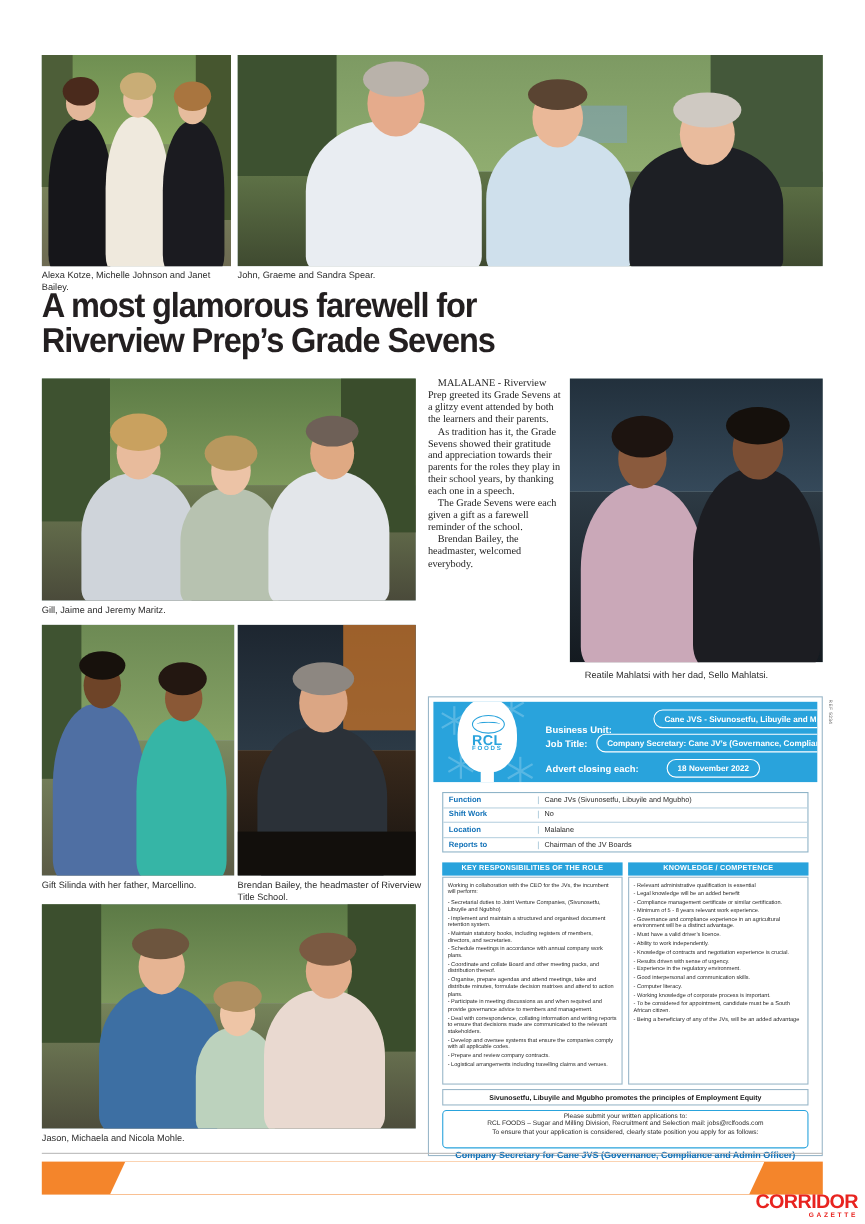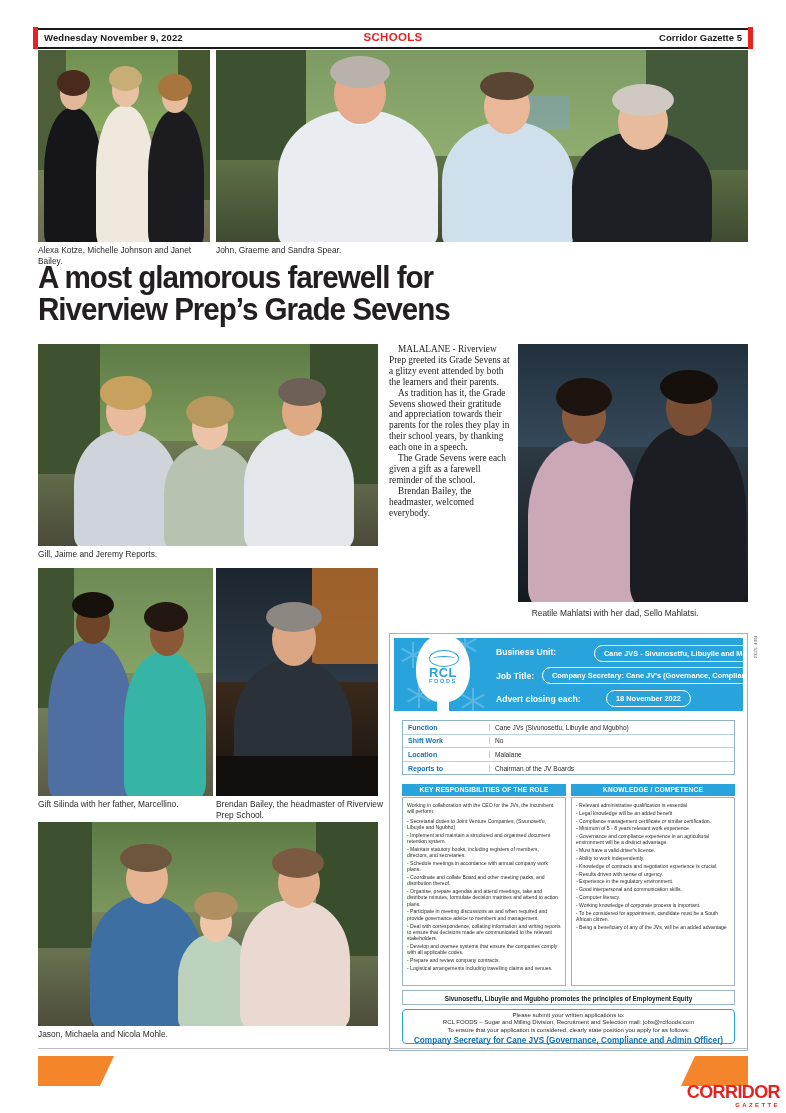--- a/index.html
+++ b/index.html
@@ -74,48 +74,39 @@
   .colhead{position:absolute;height:12px;background:#29a3dc;color:#fff;
     font-size:6.6px;font-weight:bold;text-align:center;line-height:12px;letter-spacing:.2px;}
   .colbox{position:absolute;border:1px solid #9ab7c9;box-sizing:border-box;padding:4px 4px 3px 4px;overflow:hidden;}
   .colbox p{margin:0 0 1.5px 0;font-size:5.1px;line-height:6.3px;color:#2b2b2b;}
 
   .eq{position:absolute;left:8px;top:352px;width:333px;height:15px;border:1px solid #9ab7c9;
     box-sizing:border-box;text-align:center;font-size:6.4px;font-weight:bold;color:#1a1a1a;line-height:15px;}
   .apply{position:absolute;left:8px;top:371px;width:333px;height:35px;border:1.2px solid #29a3dc;
     border-radius:4px;box-sizing:border-box;text-align:center;padding-top:2px;}
   .apply p{margin:0;font-size:6px;line-height:7.4px;color:#2b2b2b;}
-  .apply .big{font-size:8.2px;font-weight:bold;color:#1272b8;line-height:11px;margin-top:1px;}
+  .apply .big{font-size:8.2px;font-weight:bold;color:#1272b8;line-height:11px;margin-top:11px;}
   .vcode{position:absolute;left:749px;top:636px;width:9px;height:56px;
     font-size:4.3px;color:#555;writing-mode:vertical-rl;letter-spacing:.4px;}
 
   
   .footbar{position:absolute;left:38px;top:1056px;width:710px;height:30px;background:#f4852b;}
   .foot-wedge{position:absolute;left:62px;top:0;width:595px;height:30px;background:#ffffff;
     clip-path:polygon(14px 0,595px 0,581px 30px,0 30px);}
   .foot-text{position:absolute;left:88px;top:8px;font-size:10.2px;font-weight:bold;color:#1a1a1a;}
   .foot-logo{position:absolute;left:620px;top:3px;width:122px;text-align:right;}
   .foot-logo .c{font-size:18px;font-weight:bold;color:#e8231f;letter-spacing:-.6px;line-height:18px;margin-top:24px;}
   .foot-logo .g{font-size:6px;font-weight:bold;color:#e8231f;letter-spacing:2.4px;line-height:8px;}
   .foot-rule{position:absolute;left:38px;top:1048px;width:710px;height:1px;background:#bbb;}
 </style>
 </head>
 <body>
 
 <div class="page">
 
-  <div class="masthead">
-    <div class="mast-rule-top"></div>
-    <div class="mast-rule-bot"></div>
-    <div class="mast-tab l"></div>
-    <div class="mast-tab r"></div>
-    <div class="mast-date">Wednesday November 9, 2022</div>
-    <div class="mast-section">SCHOOLS</div>
-    <div class="mast-pub">Corridor Gazette 5</div>
-  </div>
 
   <div class="photo" style="left:38px;top:50px;width:172px;height:192px;">
     <div class="sky" style="background:linear-gradient(#6f8f52,#8aa961);"></div>
     <div class="ground" style="background:linear-gradient(#7e8f5e,#6d6a52);"></div>
     <div style="position:absolute;left:-6px;top:0;width:34px;height:120px;background:#4d5e38;"></div>
     <div style="position:absolute;left:140px;top:0;width:40px;height:150px;background:#46562f;"></div>
     <div class="fig" style="left:6px;top:58px;width:58px;height:140px;background:#16161a;"></div>
     <div class="head" style="left:22px;top:28px;width:27px;height:32px;background:#e3b79a;"></div>
     <div class="head" style="left:19px;top:20px;width:33px;height:26px;background:#4a2a1c;"></div>
     <div class="fig" style="left:58px;top:56px;width:58px;height:142px;background:#efe9dd;"></div>
@@ -158,21 +149,21 @@
     <div class="fig" style="left:36px;top:86px;width:104px;height:120px;background:#cfd4da;"></div>
     <div class="head" style="left:68px;top:44px;width:40px;height:48px;background:#e8bb9c;"></div>
     <div class="head" style="left:62px;top:32px;width:52px;height:34px;background:#c9a15f;"></div>
     <div class="fig" style="left:126px;top:100px;width:92px;height:106px;background:#b7c2b0;"></div>
     <div class="head" style="left:154px;top:62px;width:36px;height:44px;background:#ecc3a6;"></div>
     <div class="head" style="left:148px;top:52px;width:48px;height:32px;background:#b8985e;"></div>
     <div class="fig" style="left:206px;top:84px;width:110px;height:122px;background:#e3e6ea;"></div>
     <div class="head" style="left:244px;top:44px;width:40px;height:48px;background:#dfa983;"></div>
     <div class="head" style="left:240px;top:34px;width:48px;height:28px;background:#6e6057;"></div>
   </div>
-  <div class="cap" style="left:38px;top:549px;width:300px;">Gill, Jaime and Jeremy Reports.</div>
+  <div class="cap" style="left:38px;top:549px;width:300px;">Gill, Jaime and Jeremy Maritz.</div>
 
   <div class="article">
     <p>MALALANE - Riverview Prep greeted its Grade Sevens at a glitzy event attended by both the learners and their parents.</p>
     <p>As tradition has it, the Grade Sevens showed their gratitude and appreciation towards their parents for the roles they play in their school years, by thanking each one in a speech.</p>
     <p>The Grade Sevens were each given a gift as a farewell reminder of the school.</p>
     <p>Brendan Bailey, the headmaster, welcomed everybody.</p>
   </div>
 
   <div class="photo" style="left:518px;top:344px;width:230px;height:258px;">
     <div class="sky" style="background:linear-gradient(#22303c,#35495a);height:40%;"></div>
@@ -201,21 +192,21 @@
 
   <div class="photo" style="left:216px;top:568px;width:162px;height:228px;">
     <div class="sky" style="background:linear-gradient(#1d2630,#2c3a46);height:50%;"></div>
     <div class="ground" style="background:linear-gradient(#3a2a1c,#171310);height:50%;"></div>
     <div style="position:absolute;left:96px;top:0;width:66px;height:96px;background:#c8742a;opacity:.75;"></div>
     <div class="fig" style="left:18px;top:92px;width:118px;height:142px;background:#2b3138;"></div>
     <div class="head" style="left:56px;top:44px;width:44px;height:54px;background:#dba684;"></div>
     <div class="head" style="left:50px;top:34px;width:56px;height:30px;background:#8d8781;"></div>
     <div style="position:absolute;left:0;bottom:0;width:162px;height:40px;background:#120f0c;"></div>
   </div>
-  <div class="cap" style="left:216px;top:799px;width:168px;">Brendan Bailey, the headmaster of Riverview Prep School.</div>
+  <div class="cap" style="left:216px;top:799px;width:168px;">Brendan Bailey, the headmaster of Riverview Title School.</div>
 
   <div class="photo" style="left:38px;top:822px;width:340px;height:204px;">
     <div class="sky" style="background:linear-gradient(#5c7a46,#7c975c);height:44%;"></div>
     <div class="ground" style="background:linear-gradient(#76845a,#4d4d3c);height:56%;"></div>
     <div style="position:absolute;left:0;top:0;width:54px;height:126px;background:#3c4f2e;"></div>
     <div style="position:absolute;left:278px;top:0;width:62px;height:134px;background:#3a4d2c;"></div>
     <div class="fig" style="left:52px;top:74px;width:112px;height:134px;background:#3d6fa3;"></div>
     <div class="head" style="left:88px;top:32px;width:42px;height:50px;background:#e6b493;"></div>
     <div class="head" style="left:82px;top:22px;width:52px;height:28px;background:#6d553e;"></div>
     <div class="fig" style="left:140px;top:112px;width:74px;height:96px;background:#bcd2bd;"></div>
@@ -245,21 +236,21 @@
           </div>
 
         <div class="spoon">
           <div class="spoon-bowl"></div>
           <div class="spoon-handle"></div>
           <div class="rcl-oval"></div>
           <div class="rcl-text">RCL</div>
           <div class="rcl-sub">FOODS</div>
         </div>
 
-        <div class="bl" style="left:102px;top:9px;">Business Unit:</div>
+        <div class="bl" style="left:102px;top:20px;">Business Unit:</div>
         <div class="pill" style="left:200px;top:7px;">Cane JVS - Sivunosetfu, Libuyile and Mgubho</div>
 
         <div class="bl" style="left:102px;top:33px;">Job Title:</div>
         <div class="pill" style="left:148px;top:29px;">Company Secretary: Cane JV’s (Governance, Compliance &amp; Admin Officer)</div>
 
         <div class="bl" style="left:102px;top:56px;">Advert closing each:</div>
         <div class="pill" style="left:212px;top:52px;">18 November 2022</div>
       </div>
 
       <div class="tbl">

